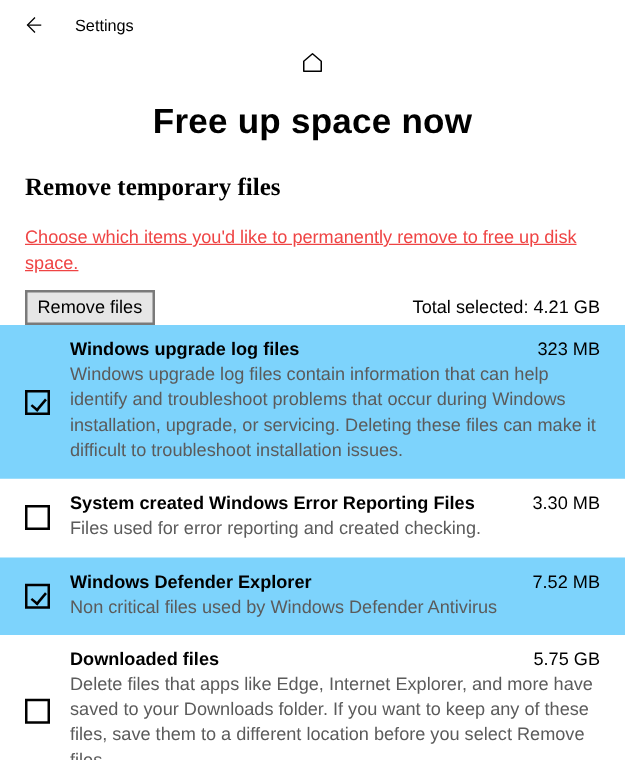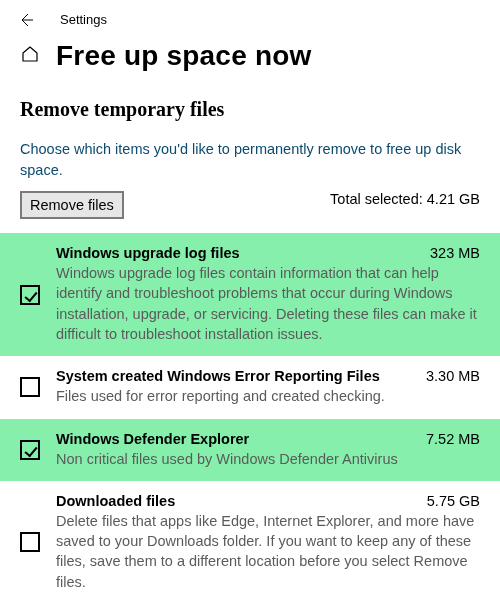--- a/index.html
+++ b/index.html
@@ -6,59 +6,62 @@
   html, body {
     margin: 0;
     padding: 0;
     font-family: "Segoe UI", Arial, sans-serif;
     background: #fff;
     color: #000;
     width: 500px;
   }
   .topbar {
     display: flex;
-    align-items: flex-start;
+    align-items: center;
     padding: 12px 18px 10px 18px;
     gap: 26px;
   }
   .topbar svg { display: block; }
   .topbar-title {
     font-size: 13px;
     color: #000;
   }
   .titlebar {
     display: flex;
     align-items: center;
     gap: 16px;
     padding: 2px 20px 0 20px;
+    flex-direction: column;
   }
   .page-title {
     font-size: 28px;
     font-weight: 600;
     letter-spacing: 0.2px;
   }
   .section {
     padding: 26px 20px 0 20px;
   }
   .section-heading {
     font-size: 20px;
     font-weight: 600;
     margin: 0 0 18px 0;
     font-family: Liberation Serif, serif;
   }
   .section-desc {
     font-size: 14.5px;
     line-height: 1.45;
     margin: 0 0 10px 0;
-    color: #0c4a6e;
+    color: #ef4444;
+    text-decoration: underline;
   }
   .action-row {
     display: flex;
+    align-items: center;
     justify-content: space-between;
-    margin: 0 0 14px 0;
+    margin: 0 0 0 0;
   }
   .remove-btn {
     font-family: inherit;
     font-size: 14.5px;
     padding: 4px 8px;
     background: #e6e6e6;
     border: 2px solid #7a7a7a;
     cursor: default;
   }
   .total-selected {
@@ -68,21 +71,21 @@
   .file-list {
     margin: 0 -20px;
   }
   .file-item {
     display: flex;
     align-items: flex-start;
     padding: 12px 20px 12px 20px;
     gap: 12px;
   }
   .file-item.alt {
-    background: #86efac;
+    background: #7dd3fc;
   }
   .chk {
     width: 20px;
     height: 20px;
     border: 2px solid #000;
     margin-top: 2px;
     flex: none;
     position: relative;
   }
   .file-item .chk-wrap {

